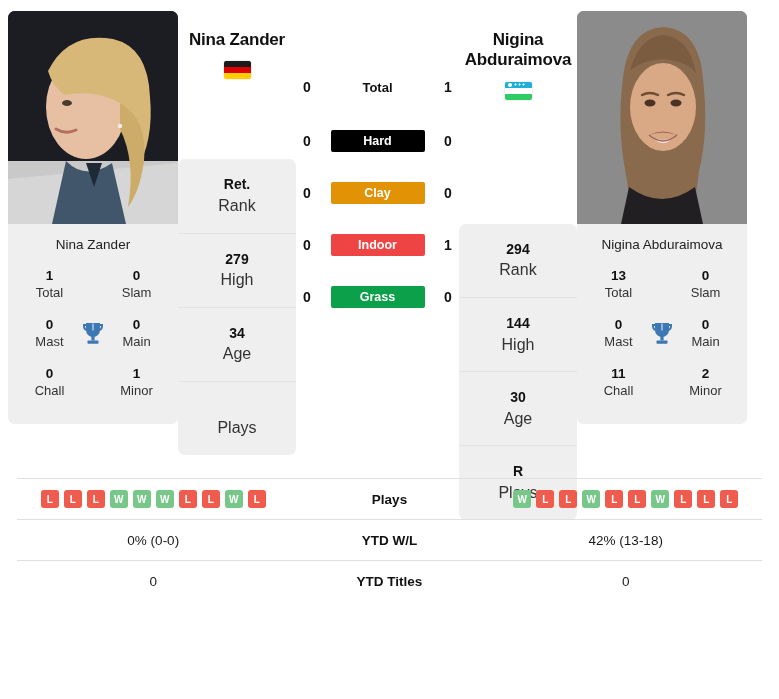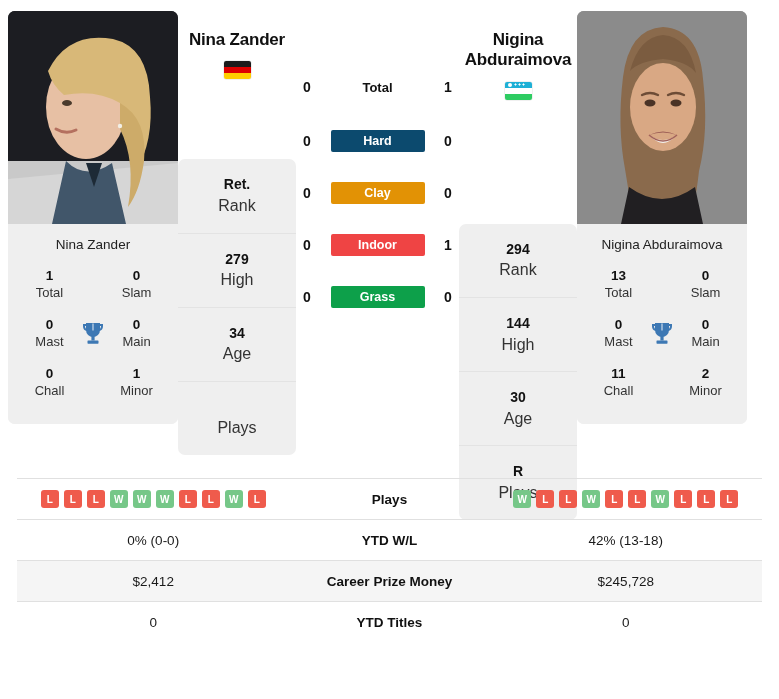--- a/index.html
+++ b/index.html
@@ -243,21 +243,21 @@
     </div>
 
     <div class="center">
       <div class="srow srow-total">
         <div class="snum">0</div>
         <div class="chip chip-total">Total</div>
         <div class="snum">1</div>
       </div>
       <div class="srow srow-surf">
         <div class="snum">0</div>
-        <div class="chip" style="background:#0c4a6e">Hard</div>
+        <div class="chip" style="background:#000000">Hard</div>
         <div class="snum">0</div>
       </div>
       <div class="srow srow-surf">
         <div class="snum">0</div>
         <div class="chip" style="background:#e29205">Clay</div>
         <div class="snum">0</div>
       </div>
       <div class="srow srow-surf">
         <div class="snum">0</div>
         <div class="chip" style="background:#ef4444">Indoor</div>
@@ -404,25 +404,20 @@
       </div>
     </div>
 
 
     <div class="trow">
       <div class="tc-left">0% (0-0)</div>
       <div class="tc-mid">YTD W/L</div>
       <div class="tc-right">42% (13-18)</div>
     </div>
 
-    <div class="trow alt">
-      <div class="tc-left">$2,412</div>
-      <div class="tc-mid">Career Prize Money</div>
-      <div class="tc-right">$245,728</div>
-    </div>
 
     <div class="trow">
       <div class="tc-left">0</div>
       <div class="tc-mid">YTD Titles</div>
       <div class="tc-right">0</div>
     </div>
 
   </div>
 </div>
 

